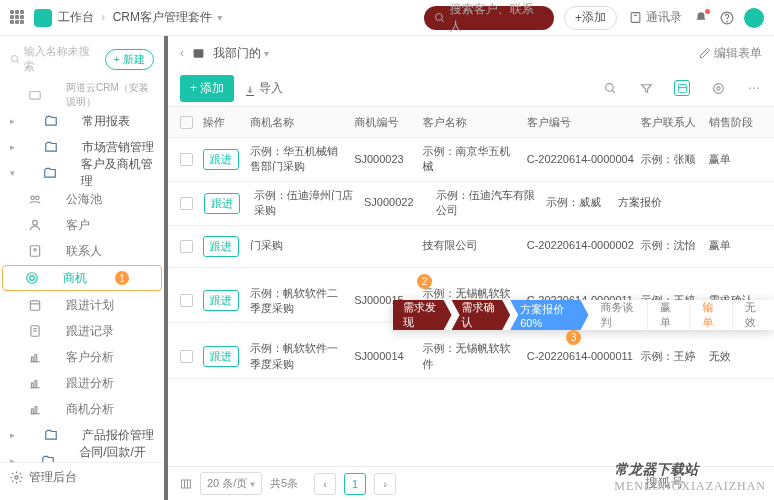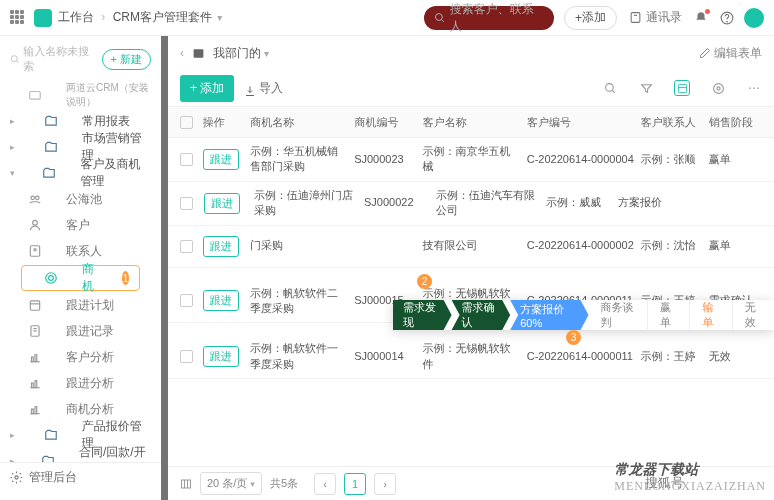--- a/index.html
+++ b/index.html
@@ -14,31 +14,31 @@
 .topbar .spacer{flex:1}
 .search-pill{display:flex;align-items:center;background:#7f1d1d;border-radius:14px;height:24px;padding:0 10px;color:#aaa;width:130px}
 .search-pill svg{margin-right:4px}
 .add-pill{display:flex;align-items:center;border:1px solid #ddd;border-radius:14px;height:24px;padding:0 10px;margin-left:10px;color:#555}
 .tb-ico{margin-left:12px;color:#777;display:flex;align-items:center;gap:4px}
 .avatar-circ{width:20px;height:20px;border-radius:50%;background:#1bc3a8;margin-left:10px}
 .bell-dot{position:relative}
 .bell-dot::after{content:"";position:absolute;top:-2px;right:-2px;width:5px;height:5px;background:#ff5a5a;border-radius:50%}
 
 .shell{display:flex;height:464px}
-.sidebar{width:168px;border-right:7px solid #737373;padding:8px 0;overflow:hidden;display:flex;flex-direction:column}
+.sidebar{width:168px;border-right:4px solid #737373;padding:8px 0;overflow:hidden;display:flex;flex-direction:column}
 .sb-search{display:flex;align-items:center;gap:6px;padding:0 10px;margin-bottom:8px}
 .sb-search .inp{flex:1;display:flex;align-items:center;color:#bbb;font-size:11px}
 .sb-search .inp svg{margin-right:3px}
 .new-btn{border:1px solid #1bc3a8;color:#1bc3a8;border-radius:11px;font-size:11px;padding:2px 8px}
 .sb-list{flex:1;overflow:hidden}
 .sb-item{display:flex;align-items:center;height:26px;padding:0 10px;color:#666;gap:24px}
 .sb-item.l1{padding-left:10px;color:#555}
 .sb-item.l2{padding-left:28px;color:#777}
 .sb-item.active{color:#1bc3a8}
-.sb-item.hl{border:1px solid #ffb04d;border-radius:4px;margin:1px 21px;padding-left:22px}
+.sb-item.hl{border:1px solid #ffb04d;border-radius:4px;margin:1px 2px;padding-left:22px}
 .sb-ico{width:14px;height:14px;flex-shrink:0}
 .badge-num{width:14px;height:14px;border-radius:50%;background:#ff9a3d;color:#fff;font-size:10px;display:flex;align-items:center;justify-content:center;margin-left:4px}
 .sb-foot{height:30px;border-top:1px solid #eee;display:flex;align-items:center;padding:0 10px;color:#666;gap:6px}
 
 .main{flex:1;display:flex;flex-direction:column;overflow:hidden;position:relative}
 .dept-bar{height:34px;display:flex;align-items:center;padding:0 12px;gap:8px;color:#555}
 .dept-bar .collapse-ico{color:#aaa}
 .dept-bar .dept-sel{display:flex;align-items:center;gap:3px;font-weight:500}
 .dept-bar .spacer{flex:1}
 .edit-form{color:#888;display:flex;align-items:center;gap:3px}
@@ -60,21 +60,21 @@
 .col-custno{width:120px}
 .col-contact{width:72px}
 .col-stage{width:56px}
 .trow{display:flex;align-items:center;min-height:42px;padding:6px 12px;border-bottom:1px solid #f2f2f2;font-size:11px;color:#555}
 .trow.gap{height:12px;min-height:12px;border:none}
 .chk{width:13px;height:13px;border:1px solid #ccc;border-radius:2px}
 .op-btn{border:1px solid #1bc3a8;color:#1bc3a8;border-radius:3px;padding:2px 6px;font-size:11px;display:inline-block}
 .cell{padding-right:6px;line-height:1.4}
 
 .stage-pop{position:absolute;left:225px;top:194px;display:flex;align-items:center;background:#fff;box-shadow:0 2px 12px rgba(0,0,0,.18);border-radius:4px;height:30px;z-index:5}
-.stage{height:30px;display:flex;align-items:center;padding:0 14px 0 10px;font-size:11px;color:#fff;background:#14532d;position:relative;clip-path:polygon(0 0,calc(100% - 8px) 0,100% 50%,calc(100% - 8px) 100%,0 100%,8px 50%)}
+.stage{height:30px;display:flex;align-items:center;padding:0 14px 0 10px;font-size:11px;color:#fff;background:#7f1d1d;position:relative;clip-path:polygon(0 0,calc(100% - 8px) 0,100% 50%,calc(100% - 8px) 100%,0 100%,8px 50%)}
 .stage:first-child{clip-path:polygon(0 0,calc(100% - 8px) 0,100% 50%,calc(100% - 8px) 100%,0 100%)}
 .stage.cur{background:#4d9cff}
 .stage.plain{background:#fff;color:#888;clip-path:none;padding:0 12px}
 .stage.orange{color:#ff8a3d}
 .badge2{position:absolute;left:249px;top:168px;width:15px;height:15px;border-radius:50%;background:#ff9a3d;color:#fff;font-size:10px;display:flex;align-items:center;justify-content:center;z-index:6}
 .badge3{position:absolute;left:398px;top:224px;width:15px;height:15px;border-radius:50%;background:#ff9a3d;color:#fff;font-size:10px;display:flex;align-items:center;justify-content:center;z-index:6}
 
 .pager{height:34px;border-top:1px solid #eee;display:flex;align-items:center;padding:0 12px;gap:8px;color:#888;font-size:11px}
 .pg-sel{border:1px solid #ddd;border-radius:3px;padding:3px 6px;display:flex;align-items:center;gap:3px}
 .pg-sq{width:22px;height:22px;border:1px solid #ddd;border-radius:3px;display:flex;align-items:center;justify-content:center}

